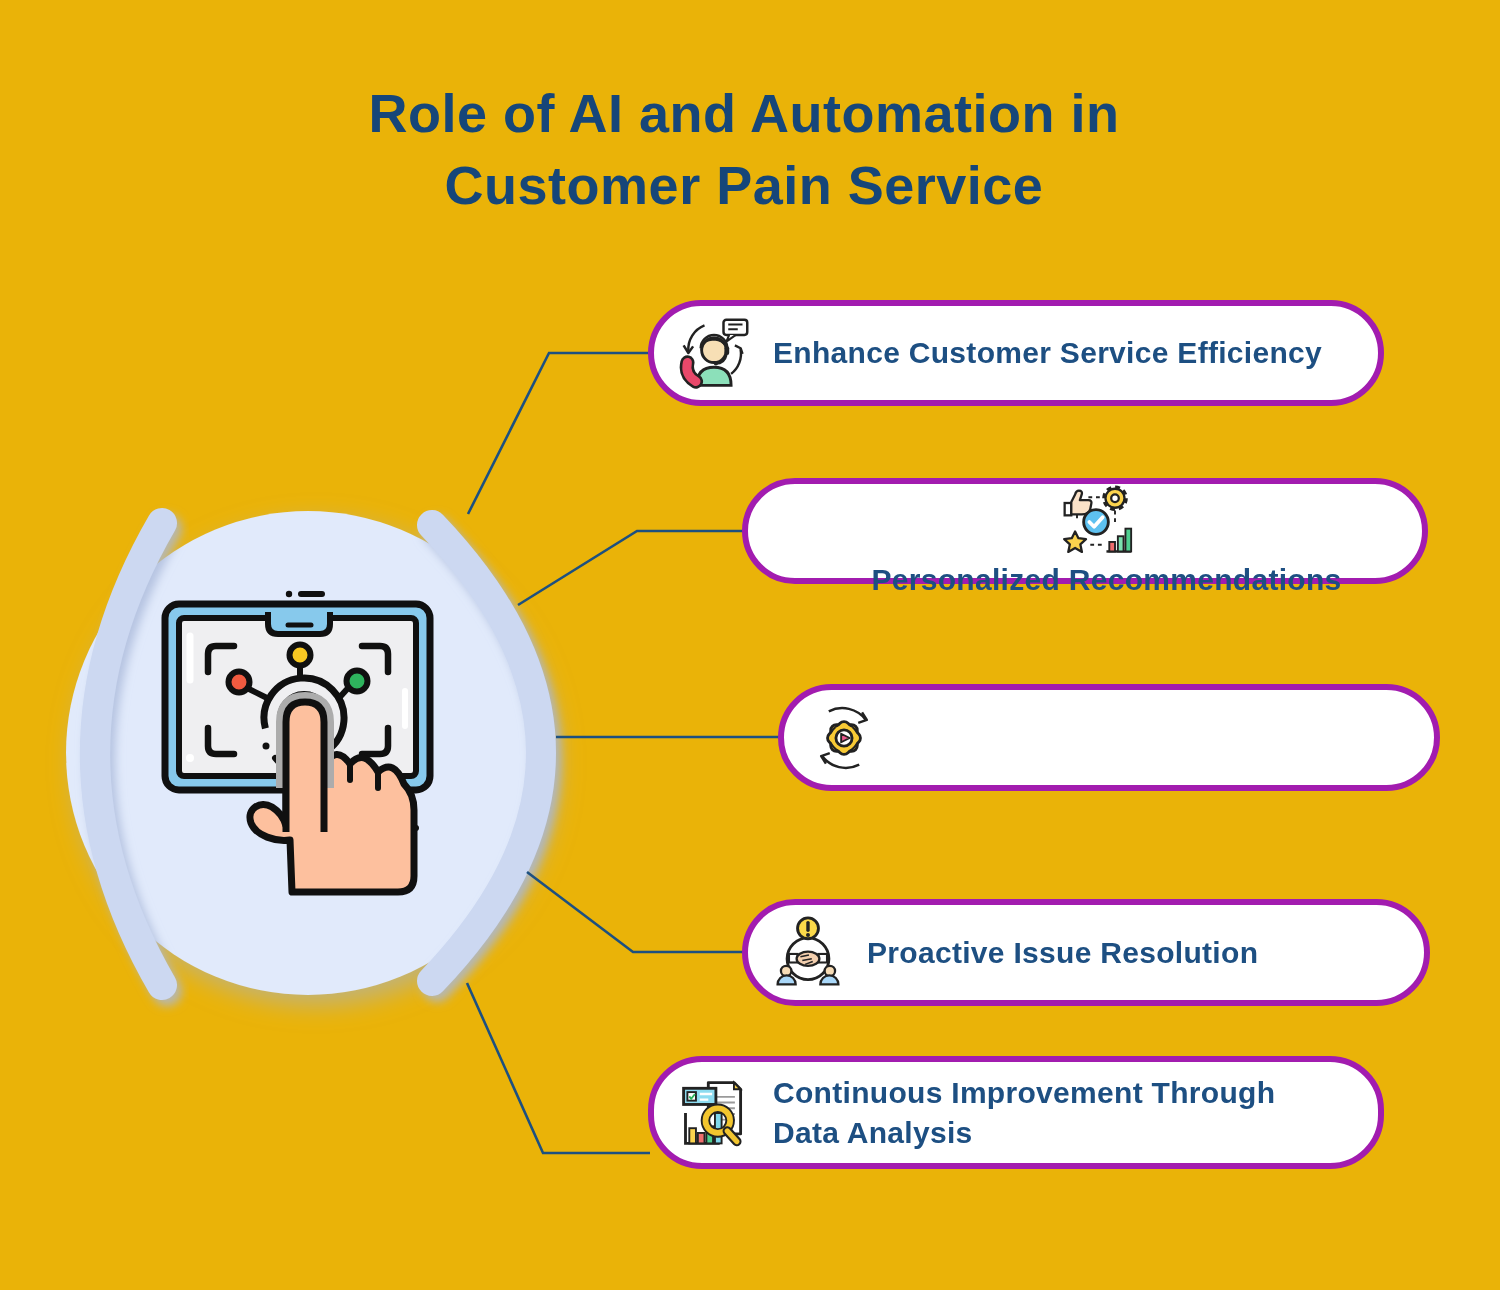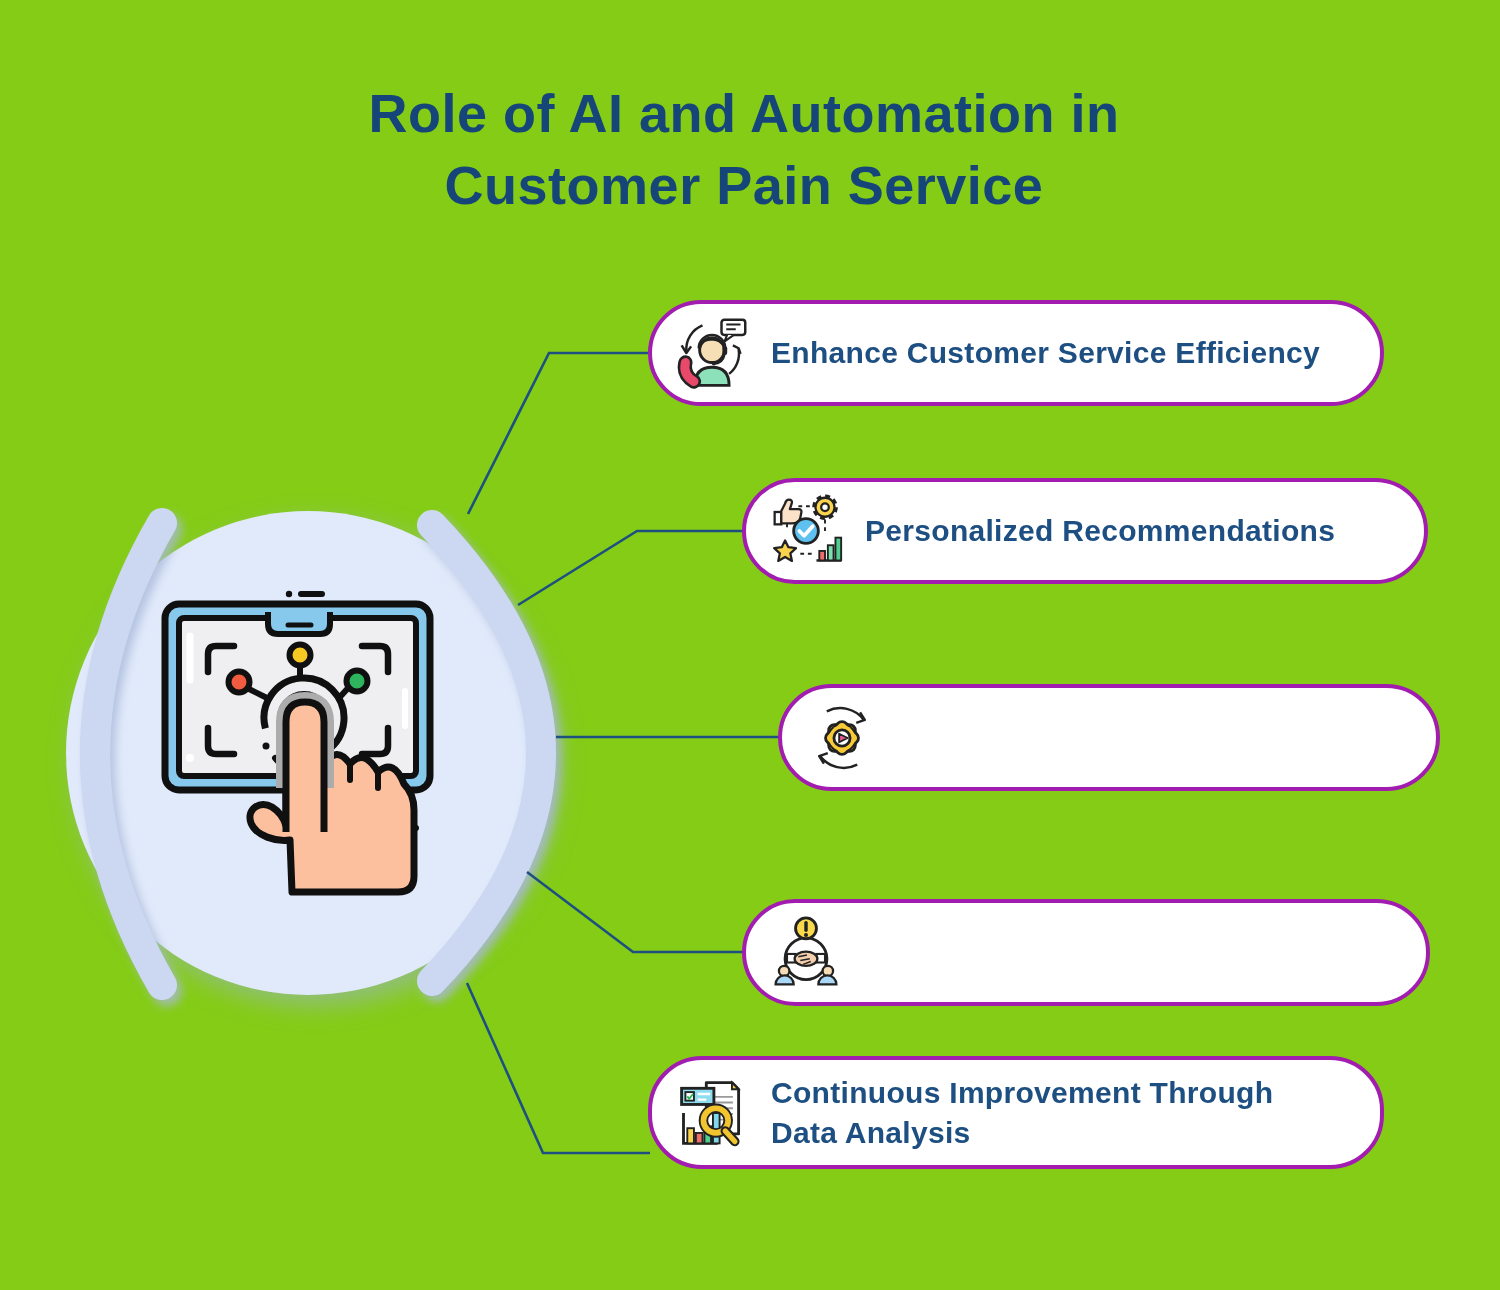--- a/index.html
+++ b/index.html
@@ -1,27 +1,27 @@
 <!DOCTYPE html>
 <html><head>
 <meta charset="utf-8">
 <style>
   html,body{margin:0;padding:0;}
   body{font-family:"Liberation Sans", sans-serif;}
-  .canvas{position:relative;width:1500px;height:1290px;background:#84cc16;overflow:hidden;}
+  .canvas{position:relative;width:1500px;height:1290px;background:#eab308;overflow:hidden;}
   .bg-art{position:absolute;left:0;top:0;z-index:0;}
   .title{position:absolute;left:0;top:78px;width:1488px;text-align:center;z-index:2;
          color:#164679;font-weight:700;font-size:54px;line-height:1.33;letter-spacing:.5px;}
-  .benefit-box{position:absolute;z-index:2;background:#ffffff;border:4px solid #a21caf;
+  .benefit-box{position:absolute;z-index:2;background:#ffffff;border:6px solid #a21caf;
          border-radius:54px;display:flex;align-items:center;box-sizing:border-box;
          padding-left:22px;}
   .benefit-box .icon-wrap{width:76px;height:76px;flex:0 0 76px;display:flex;align-items:center;justify-content:center;}
   .benefit-box .label{margin-left:21px;color:#1d4f82;font-size:30px;font-weight:600;line-height:1.32;letter-spacing:.3px;}
   #box1{left:648px;top:300px;width:736px;height:106px;}
-  #box2{left:742px;top:478px;width:686px;height:106px;}
+  #box2{left:742px;top:478px;width:686px;height:106px;flex-direction:column;}
   #box3{left:778px;top:684px;width:662px;height:107px;}
   #box4{left:742px;top:899px;width:688px;height:107px;}
   #box5{left:648px;top:1056px;width:736px;height:113px;}
   #box3 .label{max-width:400px;}
   #box5 .label{max-width:560px;}
 </style>
 </head>
 <body>
 
 <div class="canvas">
@@ -181,20 +181,21 @@
         <rect x="20" y="41" width="9" height="9" fill="#fff" stroke="#222" stroke-width="2.2"></rect>
         <rect x="51" y="41" width="9" height="9" fill="#fff" stroke="#222" stroke-width="2.2"></rect>
         <ellipse cx="40" cy="46" rx="12" ry="7.5" fill="#f3cfae" stroke="#222" stroke-width="2.4"></ellipse>
         <path d="M32,44 L41,42 M34,48 L44,46 M37,52 L45,49" stroke="#222" stroke-width="1.6"></path>
         <circle cx="17" cy="59" r="5.5" fill="#f7dcb6" stroke="#222" stroke-width="2.4"></circle>
         <path d="M8,73 a9.5,9.5 0 0 1 19,0 z" fill="#a9d7f8" stroke="#222" stroke-width="2.4"></path>
         <circle cx="63" cy="59" r="5.5" fill="#f7dcb6" stroke="#222" stroke-width="2.4"></circle>
         <path d="M53,73 a9.5,9.5 0 0 1 19,0 z" fill="#a9d7f8" stroke="#222" stroke-width="2.4"></path>
       </svg>
     </div>
+    <div class="label">Proactive Issue Resolution</div>
   </div>
 
   <div id="box5" class="benefit-box">
     <div class="icon-wrap">
       <svg width="76" height="76" viewBox="0 0 80 80">
         <path d="M34,8 H61 L68,15 V62 H34 Z" fill="#fff" stroke="#222" stroke-width="3" stroke-linejoin="round"></path>
         <path d="M61,8 V15 H68 Z" fill="#fbd34d" stroke="#222" stroke-width="2"></path>
         <path d="M40,23 H62 M40,29 H62 M40,35 H62 M46,41 H62 M46,47 H62" stroke="#9a9a9a" stroke-width="2"></path>
         <rect x="8" y="14" width="34" height="17" fill="#8edcf0" stroke="#222" stroke-width="3"></rect>
         <rect x="12" y="18" width="9" height="9" fill="#fff" stroke="#222" stroke-width="2"></rect>

